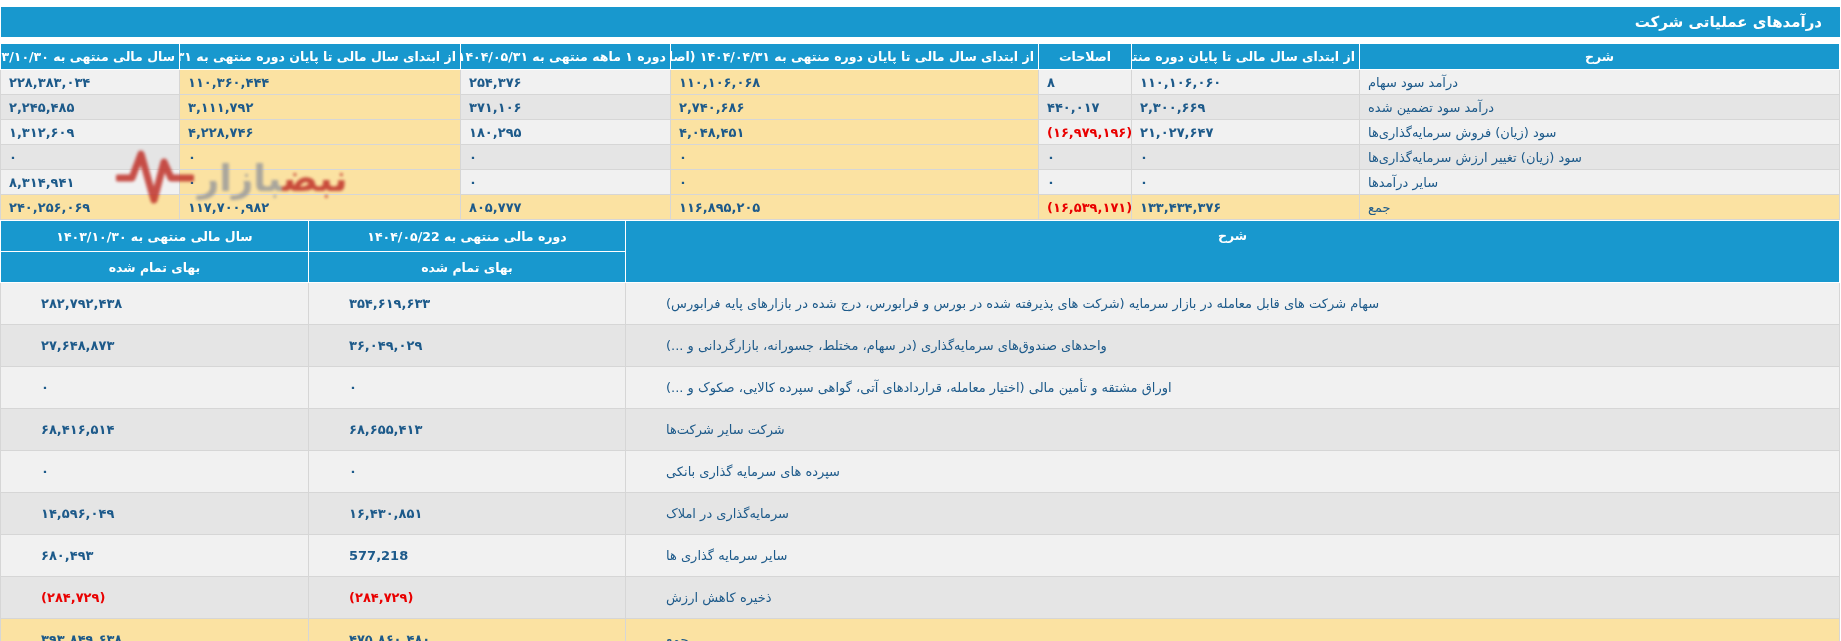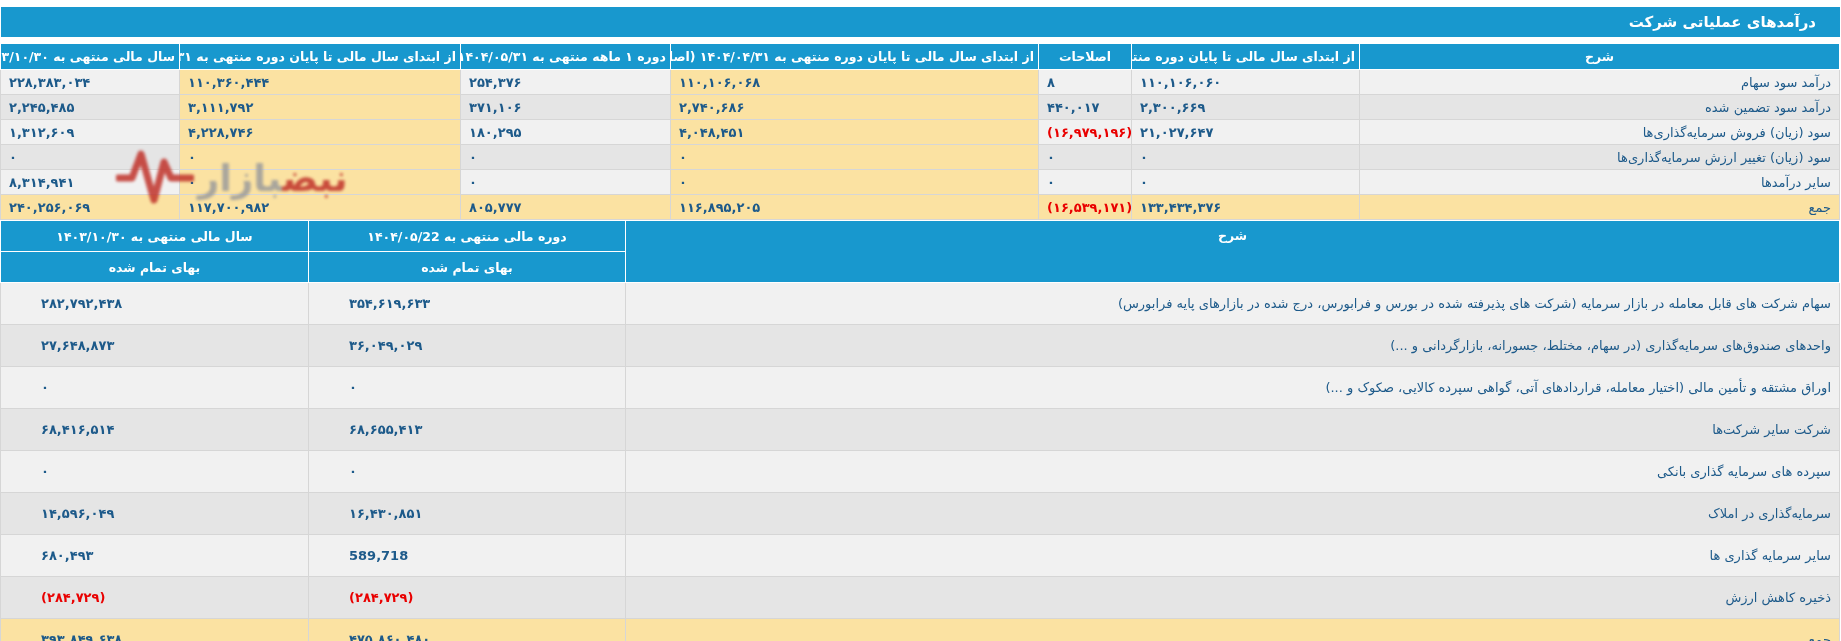--- a/index.html
+++ b/index.html
@@ -9,21 +9,21 @@
     font-family: "DejaVu Sans", sans-serif;
     direction: rtl;
     position: relative;
   }
   .wrap { padding: 7px 1px 0 1px; }
 
   .titlebar {
     background: #1898ce; color: #fff;
     font-weight: bold; font-size: 15px;
     height: 30px; line-height: 30px;
-    padding: 0 24px; box-sizing: border-box;
+    padding: 0 18px; box-sizing: border-box;
     text-align: right;
   }
   .titlebar.first { margin-bottom: 6px; }
   .titlebar.second { margin-top: 36px; margin-bottom: 13px; }
 
   table {
     border-collapse: collapse; table-layout: fixed;
     width: 1839px; border: 1px solid #c8c8c8;
   }
   th {
@@ -36,21 +36,21 @@
   #table1 th { height: 26px; }
   #table2 th { height: 31px; }
   td {
     font-size: 13px; color: #1d5a8a;
     border: 1px solid #d6d6d6;
     padding: 0 8px; box-sizing: border-box;
     overflow: hidden; white-space: nowrap;
   }
   #table1 td { height: 25px; }
   #table2 td { height: 42px; padding-left: 40px; }
-  td.label { text-align: right; font-weight: normal; }
+  td.label { text-align: left; font-weight: normal; }
   td.num   { text-align: left; font-weight: bold; direction: ltr; }
   tr.odd  td { background: #f1f1f1; }
   tr.even td { background: #e5e5e5; }
   td.hl { background: #fbe2a2 !important; }
   tr.total td { background: #fbe2a2 !important; }
   td.neg { color: #e90000 !important; }
 
   .watermark {
     position: absolute; top: 146px; left: 116px;
     display: flex; align-items: center; gap: 4px;
@@ -194,21 +194,21 @@
         <td class="num">۰</td>
         <td class="num">۰</td>
       </tr>
       <tr class="even">
         <td class="label">سرمایه‌گذاری در املاک</td>
         <td class="num">۱۶,۴۳۰,۸۵۱</td>
         <td class="num">۱۴,۵۹۶,۰۴۹</td>
       </tr>
       <tr class="odd">
         <td class="label">سایر سرمایه گذاری ها</td>
-        <td class="num">589,718</td>
+        <td class="num">577,218</td>
         <td class="num">۶۸۰,۴۹۳</td>
       </tr>
       <tr class="even">
         <td class="label">ذخیره کاهش ارزش</td>
         <td class="num neg">(۲۸۴,۷۲۹)</td>
         <td class="num neg">(۲۸۴,۷۲۹)</td>
       </tr>
       <tr class="total">
         <td class="label">جمع</td>
         <td class="num">۴۷۵,۸۶۰,۴۸۰</td>

